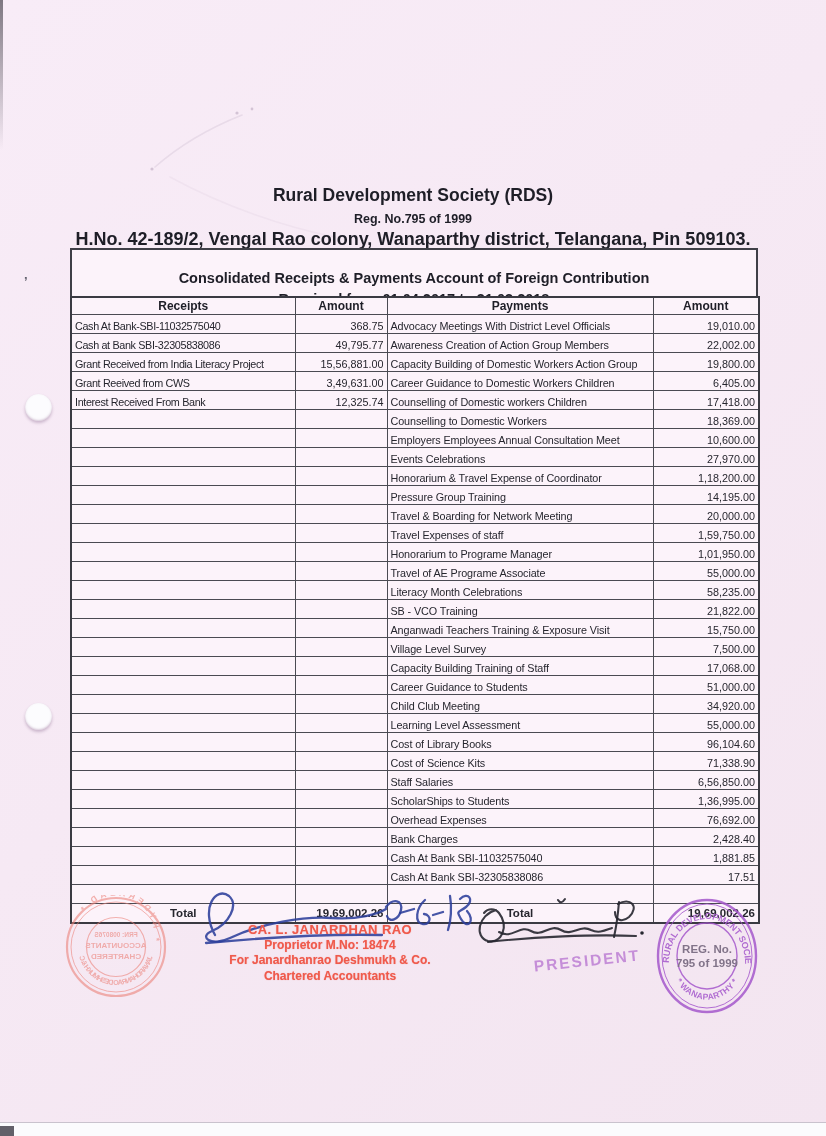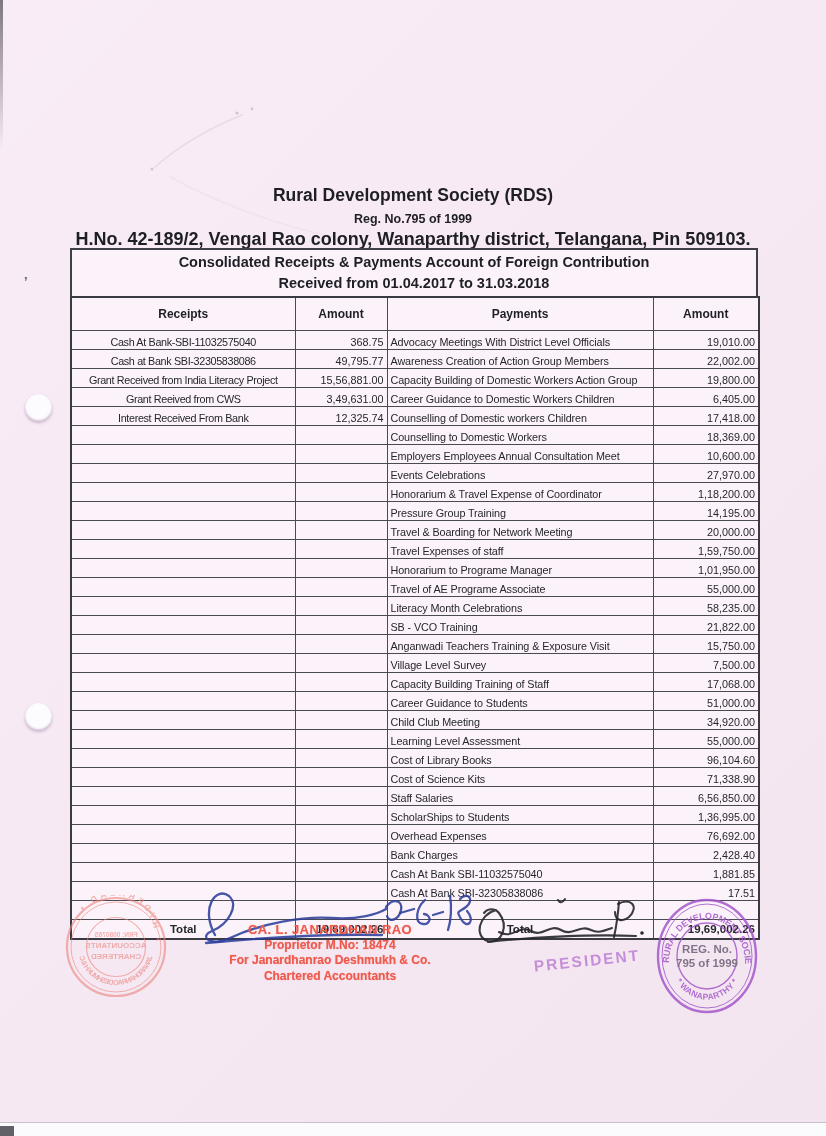--- a/index.html
+++ b/index.html
@@ -17,29 +17,29 @@
   .hole{position:absolute;left:25px;width:27px;height:27px;border-radius:50%;
         background:#fcfcfe;box-shadow:0 2px 3px rgba(150,120,155,.45), inset 0 -1px 2px rgba(185,160,185,.5);}
   #hole-1{top:394px;} #hole-2{top:703px;}
   
   .doc-line{position:absolute;left:0;right:0;text-align:center;font-weight:bold;color:#1e1e27;}
   .doc-title{top:185px;font-size:17.5px;}
   .doc-reg{top:212px;font-size:12.5px;}
   .doc-addr{top:229px;font-size:18px;}
   .title-box{position:absolute;left:70px;top:248px;width:684px;height:44px;
         border:2px solid #3f3f47;background:#fcf3fa;text-align:center;
-        font-weight:bold;font-size:14.5px;line-height:21px;padding-top:2px;color:#1e1e27;}
+        font-weight:bold;font-size:14.5px;line-height:21px;padding-top:18px;color:#1e1e27;}
   
   table.rp{position:absolute;left:70px;top:296px;width:688px;border-collapse:collapse;
         table-layout:fixed;background:#fcf3fa;border:2px solid #3a3a42;font-size:10.8px;}
   table.rp th{border:1px solid #4a4a52;height:16px;font-size:12px;font-weight:bold;
-        text-align:center;vertical-align:middle;padding:8px 2px;color:#1e1e27;}
+        text-align:center;vertical-align:middle;padding:0 2px;color:#1e1e27;}
   table.rp td{border:1px solid #4a4a52;height:16px;line-height:12.5px;padding:1px 3px;
         vertical-align:bottom;overflow:hidden;}
-  td.c-rname{text-align:center;letter-spacing:-0.35px;}
+  td.c-rname{text-align:left;letter-spacing:-0.35px;}
   td.c-ramt,td.c-pamt{text-align:right;}
   td.c-pname{text-align:left;letter-spacing:-0.1px;}
   tr.total-row td{font-weight:bold;font-size:11.5px;vertical-align:middle;height:16px;}
   tr.total-row td.lbl{text-align:center;}
   
   .sig-svg{position:absolute;}
   .ink-blue{stroke:#2c3f9b;stroke-width:2.3;fill:none;stroke-linecap:round;opacity:.88;}
   .ink-dark{stroke:#26262f;stroke-width:2.1;fill:none;stroke-linecap:round;opacity:.9;}
   .ink-faint{stroke:#c2afc6;stroke-width:1.6;fill:none;stroke-linecap:round;}
   .auditor-block{position:absolute;left:180px;top:922px;width:300px;text-align:center;

